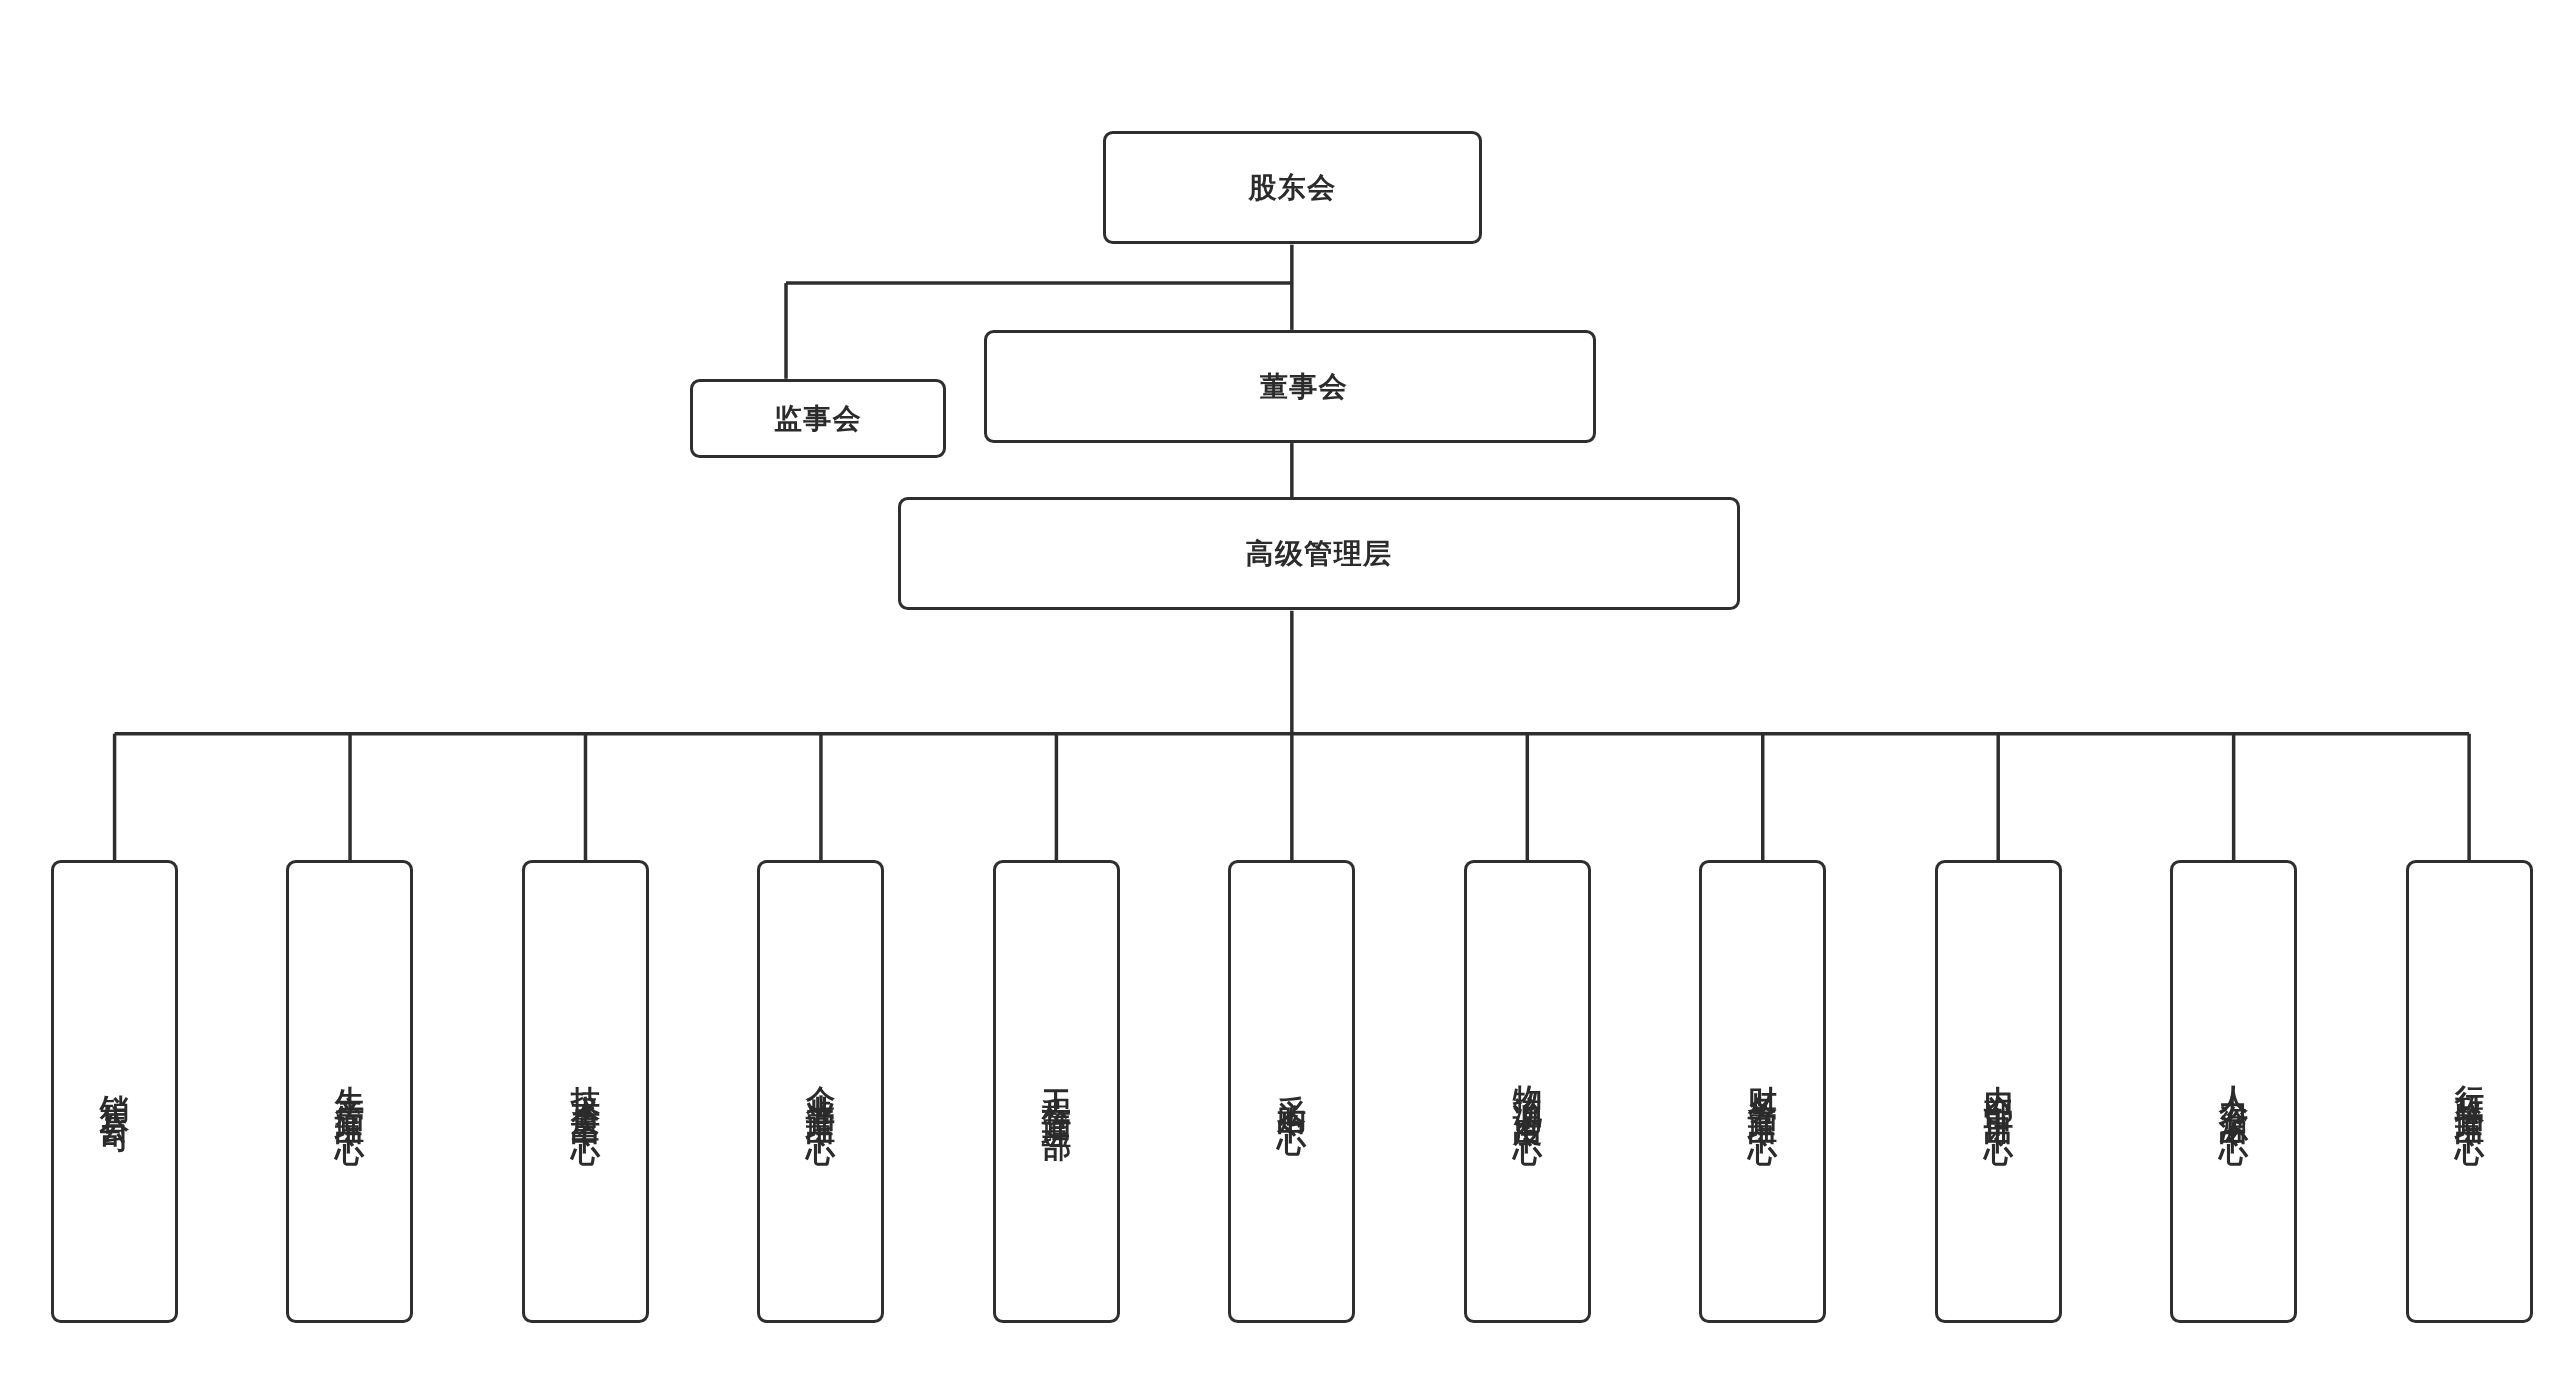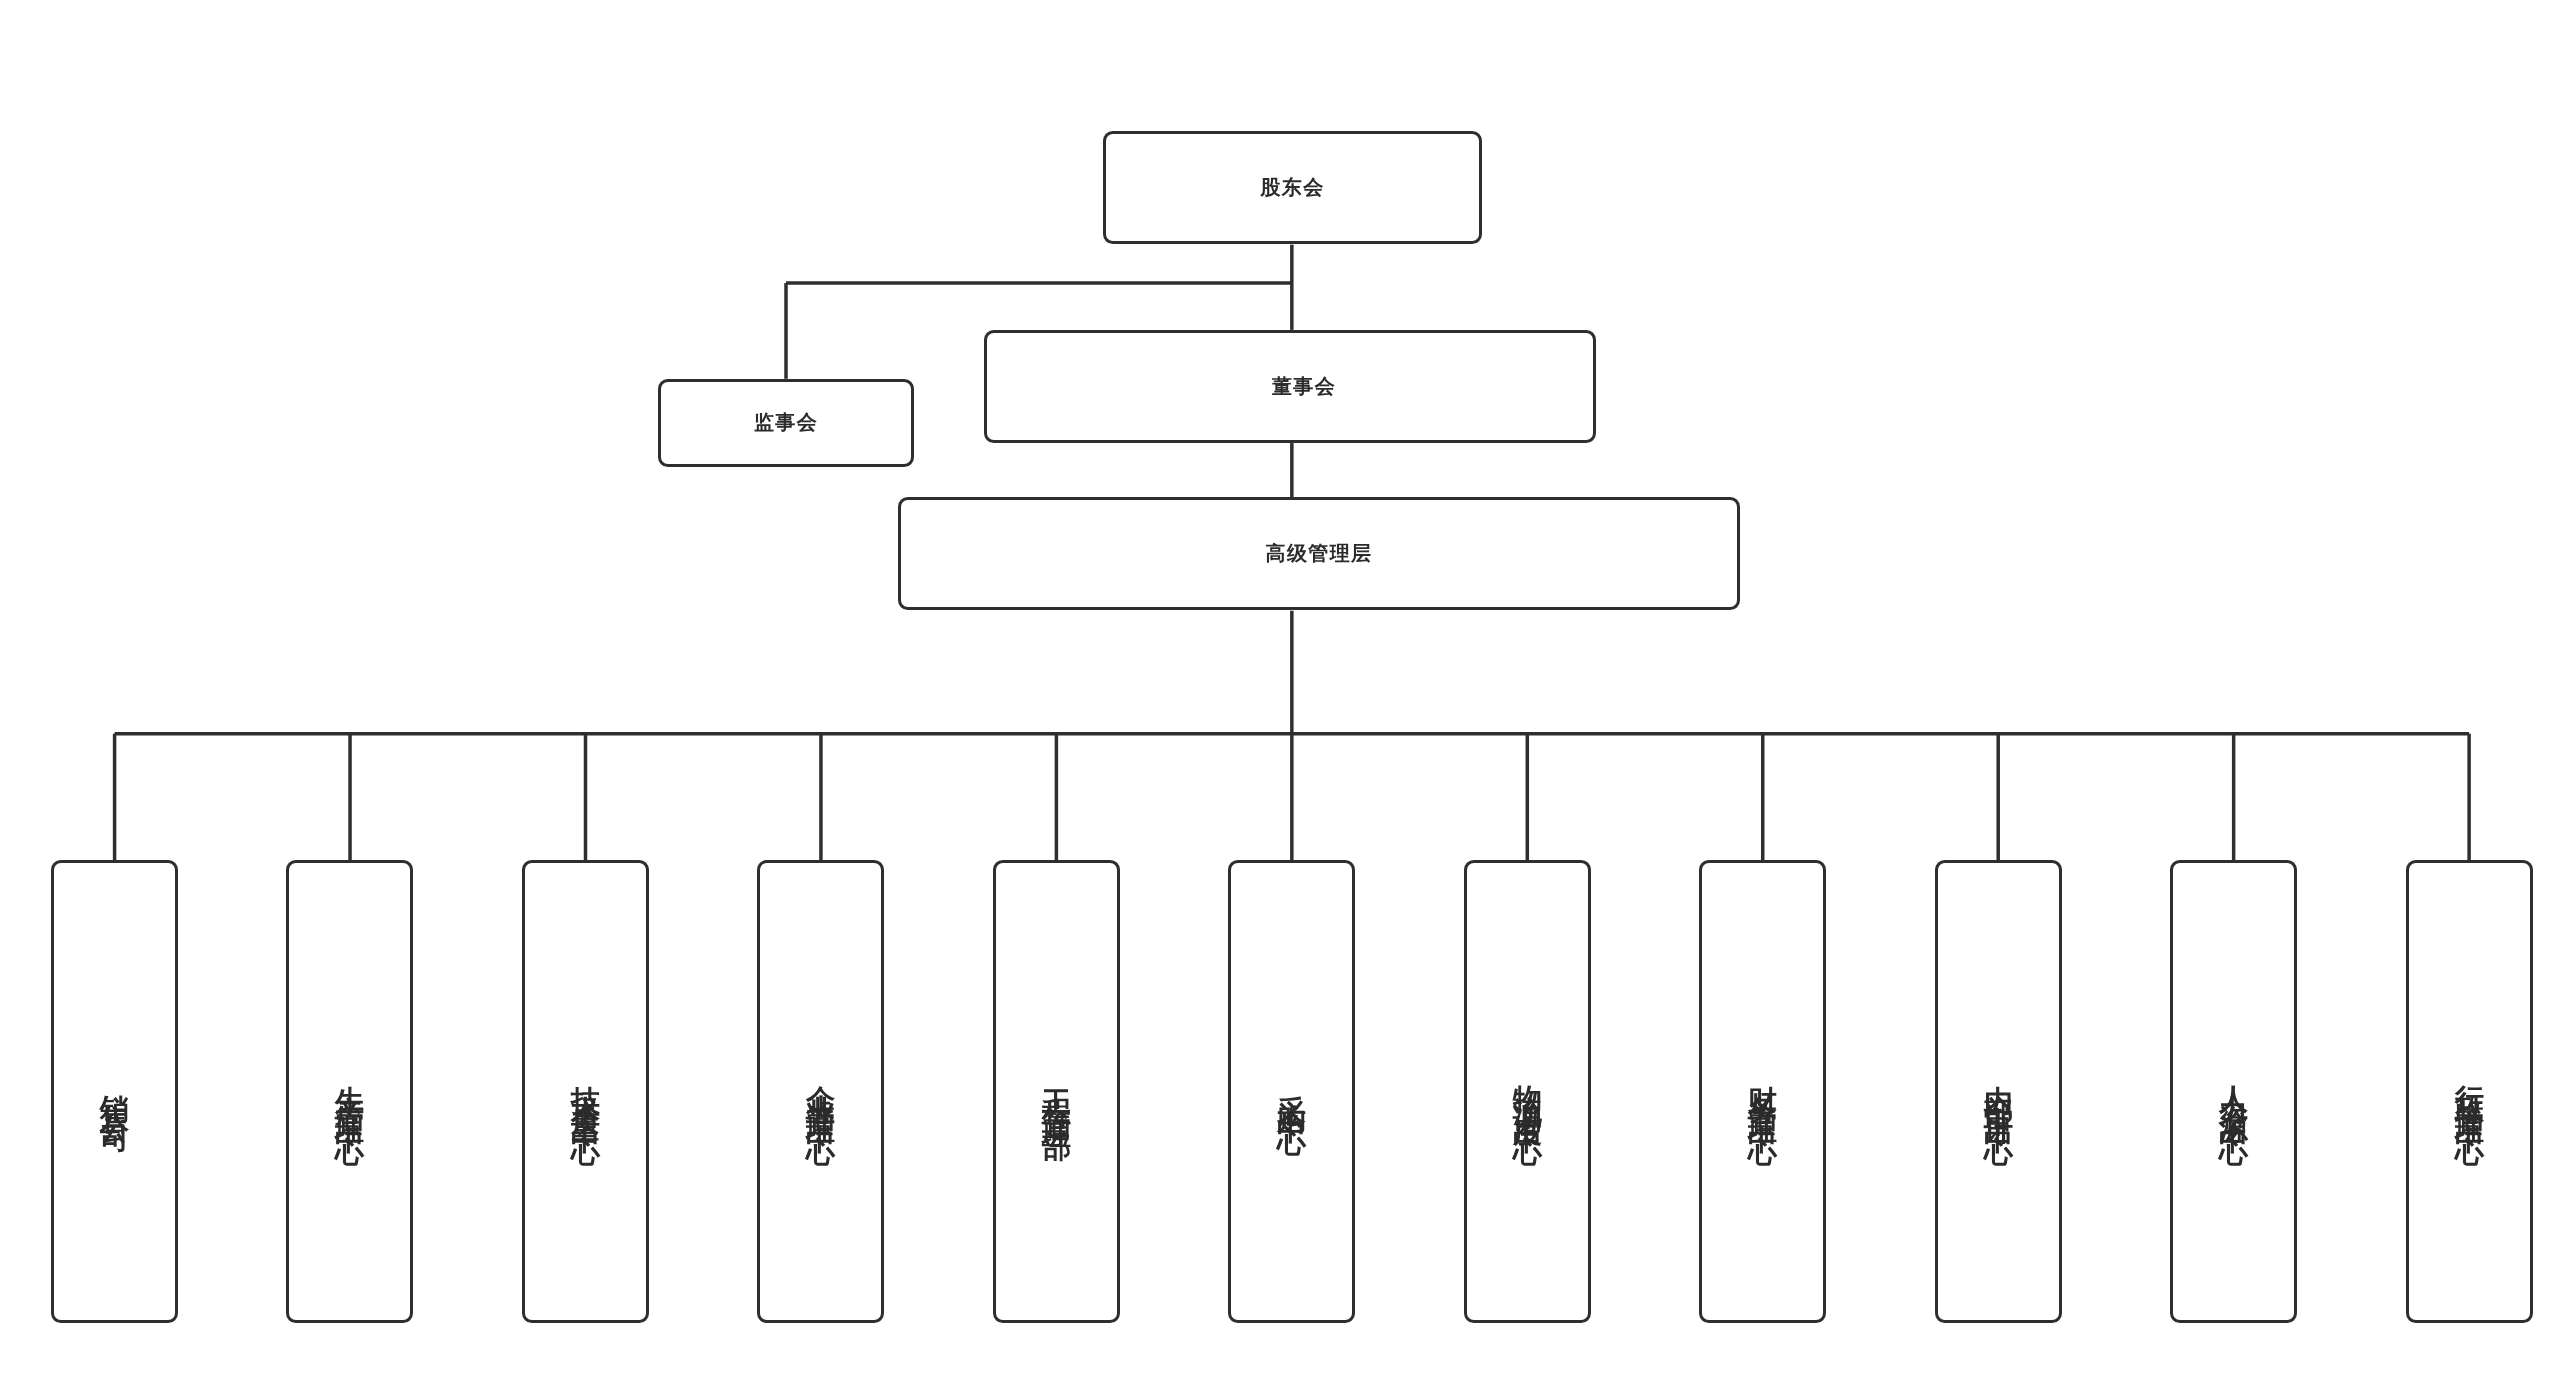--- a/index.html
+++ b/index.html
@@ -38,21 +38,21 @@
     font-weight: bold;
   }
   .node-label {
     display: block;
     text-align: center;
     line-height: 1.35;
     letter-spacing: 1.4px;
   }
   
   .tier-horizontal .node-label {
-    font-size: 20px;
+    font-size: 28px;
     writing-mode: horizontal-tb;
   }
   
   .tier-vertical .node-label {
     font-size: 29px;
     writing-mode: vertical-rl;
     text-orientation: upright;
     letter-spacing: 9.8px;
     line-height: 1;
   }
@@ -87,21 +87,21 @@
       <line x1="2860" y1="1050" x2="2860" y2="1231"></line>
       <line x1="3197" y1="1050" x2="3197" y2="1231"></line>
       <line x1="3534" y1="1050" x2="3534" y2="1231"></line>
     </g>
   </svg>
 
   <div class="node tier-horizontal" style="left:1103px; top:131px; width:379px; height:113px;">
     <span class="node-label">股东会</span>
   </div>
 
-  <div class="node tier-horizontal" style="left:658px; top:379px; width:256px; height:88px;font-family:Liberation Mono, monospace;">
+  <div class="node tier-horizontal" style="left:690px; top:379px; width:256px; height:79px;">
     <span class="node-label">监事会</span>
   </div>
   <div class="node tier-horizontal" style="left:984px; top:330px; width:612px; height:113px;padding-left:28px;">
     <span class="node-label">董事会</span>
   </div>
 
   <div class="node tier-horizontal" style="left:898px; top:497px; width:842px; height:113px;">
     <span class="node-label">高级管理层</span>
   </div>
 

